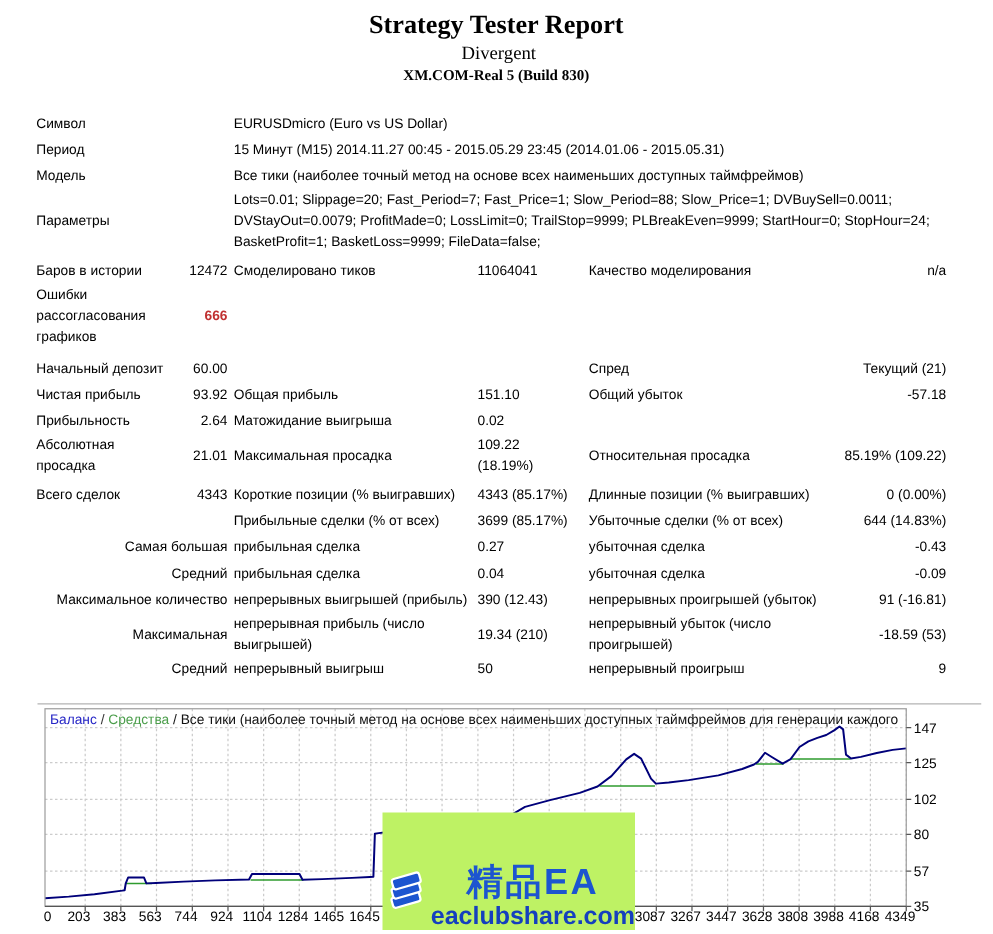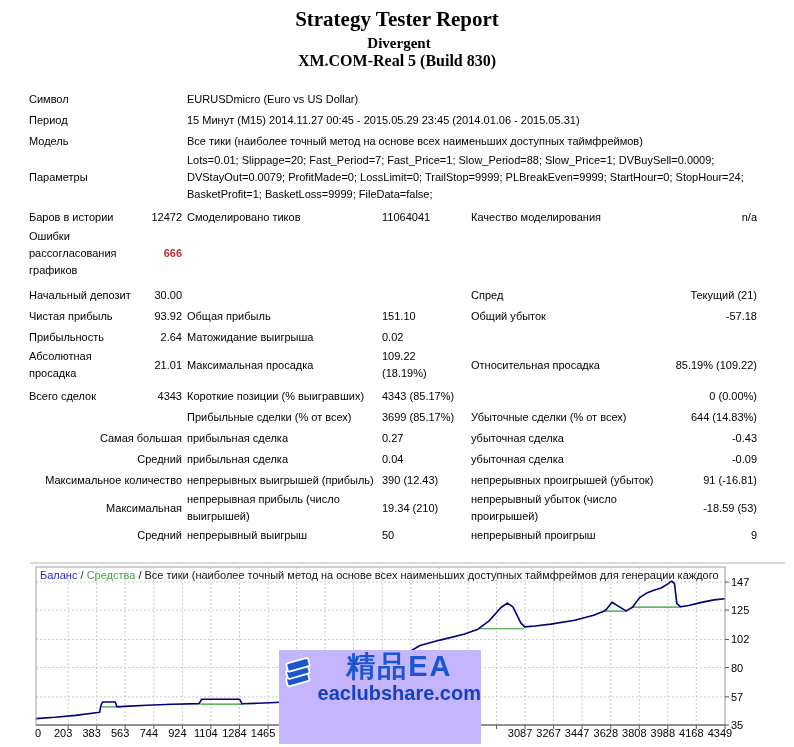--- a/index.html
+++ b/index.html
@@ -1,35 +1,35 @@
 <!DOCTYPE html>
 <html><head>
 <meta charset="utf-8">
 <style>
   html,body{margin:0;padding:0;background:#fff;}
   body{width:794px;height:747px;overflow:hidden;font-family:"Liberation Sans","DejaVu Sans",sans-serif;color:#000;position:relative;}
   .hdr{text-align:center;padding-top:6px;}
   .hdr h1{margin:0;font-family:"Liberation Serif","DejaVu Serif",serif;font-size:21px;line-height:26px;font-weight:bold;}
-  .hdr h2{margin:2px 0 0 4px;font-family:"Liberation Serif","DejaVu Serif",serif;font-size:15px;line-height:19px;font-weight:bold;}
-  .hdr h3{margin:0 0 0 0;font-family:"Liberation Serif","DejaVu Serif",serif;font-size:16px;line-height:15px;font-weight:bold;}
+  .hdr h2{margin:2px 0 0 4px;font-family:"Liberation Serif","DejaVu Serif",serif;font-size:15px;line-height:19px;font-weight:normal;}
+  .hdr h3{margin:0 0 0 0;font-family:"Liberation Serif","DejaVu Serif",serif;font-size:12px;line-height:15px;font-weight:bold;}
   #tbl{margin:21px 0 0 29px;width:733px;font-size:11px;line-height:17px;}
   .srow{display:grid;grid-template-columns:108px 45px 200px 81px 198px 96px;min-height:21px;align-items:center;}
   .c1l{grid-column:1;}
   .c1l.ralign{grid-column:1/3;text-align:right;}
   .c1v{grid-column:2;text-align:right;}
   .c2l{grid-column:3;padding-left:5px;}
   .c2v{grid-column:4;}
   .c3l{grid-column:5;padding-left:8px;}
   .c3v{grid-column:6;text-align:right;}
   .kvv{grid-column:3/7;padding-left:5px;}
   .red{color:#C03030;font-weight:bold;}
   .gap4{margin-top:4px;} .gap6{margin-top:6px;}
   .chart-wrap{position:relative;width:794px;height:187px;margin-top:16px;}
   #chart-svg{position:absolute;left:0;top:0;}
-  .wm{position:absolute;left:279px;top:88px;width:202px;height:94px;background:#c4b5fd;display:flex;align-items:flex-start;justify-content:center;}
+  .wm{position:absolute;left:306px;top:88px;width:202px;height:94px;background:#bef264;display:flex;align-items:flex-end;justify-content:center;}
   .wm-txt{display:flex;flex-direction:column;align-items:center;margin-left:6px;}
   .wm-cjk{font-size:29px;font-weight:bold;letter-spacing:2px;line-height:32px;}
   .wm-dom{font-size:20px;font-weight:bold;line-height:22px;}
 </style>
 </head>
 <body>
 
 <div class="hdr">
   <h1>Strategy Tester Report</h1>
   <h2>Divergent</h2>
@@ -44,37 +44,37 @@
     <div class="srow">
       <span class="c1l">Период</span>
       <span class="kvv">15 Минут (M15) 2014.11.27 00:45 - 2015.05.29 23:45 (2014.01.06 - 2015.05.31)</span>
     </div>
     <div class="srow">
       <span class="c1l">Модель</span>
       <span class="kvv">Все тики (наиболее точный метод на основе всех наименьших доступных таймфреймов)</span>
     </div>
     <div class="srow">
       <span class="c1l">Параметры</span>
-      <span class="kvv">Lots=0.01; Slippage=20; Fast_Period=7; Fast_Price=1; Slow_Period=88; Slow_Price=1; DVBuySell=0.0009; DVStayOut=0.0079; ProfitMade=0; LossLimit=0; TrailStop=9999; PLBreakEven=9999; StartHour=0; StopHour=24; BasketProfit=1; BasketLoss=9999; FileData=false;</span>
+      <span class="kvv">Lots=0.01; Slippage=20; Fast_Period=7; Fast_Price=1; Slow_Period=88; Slow_Price=1; DVBuySell=0.0011; DVStayOut=0.0079; ProfitMade=0; LossLimit=0; TrailStop=9999; PLBreakEven=9999; StartHour=0; StopHour=24; BasketProfit=1; BasketLoss=9999; FileData=false;</span>
     </div>
     <div class="srow gap4">
       <span class="c1l">Баров в истории</span>
       <span class="c1v">12472</span>
       <span class="c2l">Смоделировано тиков</span>
       <span class="c2v">11064041</span>
       <span class="c3l">Качество моделирования</span>
       <span class="c3v">n/a</span>
     </div>
     <div class="srow">
       <span class="c1l">Ошибки рассогласования графиков</span>
       <span class="c1v red">666</span>
     </div>
     <div class="srow gap6">
       <span class="c1l">Начальный депозит</span>
-      <span class="c1v">30.00</span>
+      <span class="c1v">60.00</span>
       <span class="c3l">Спред</span>
       <span class="c3v">Текущий (21)</span>
     </div>
     <div class="srow">
       <span class="c1l">Чистая прибыль</span>
       <span class="c1v">93.92</span>
       <span class="c2l">Общая прибыль</span>
       <span class="c2v">151.10</span>
       <span class="c3l">Общий убыток</span>
       <span class="c3v">-57.18</span>
@@ -91,20 +91,21 @@
       <span class="c2l">Максимальная просадка</span>
       <span class="c2v">109.22 (18.19%)</span>
       <span class="c3l">Относительная просадка</span>
       <span class="c3v">85.19% (109.22)</span>
     </div>
     <div class="srow gap4">
       <span class="c1l">Всего сделок</span>
       <span class="c1v">4343</span>
       <span class="c2l">Короткие позиции (% выигравших)</span>
       <span class="c2v">4343 (85.17%)</span>
+      <span class="c3l">Длинные позиции (% выигравших)</span>
       <span class="c3v">0 (0.00%)</span>
     </div>
     <div class="srow">
       <span class="c2l">Прибыльные сделки (% от всех)</span>
       <span class="c2v">3699 (85.17%)</span>
       <span class="c3l">Убыточные сделки (% от всех)</span>
       <span class="c3v">644 (14.83%)</span>
     </div>
     <div class="srow">
       <span class="c1l ralign">Самая большая</span>

